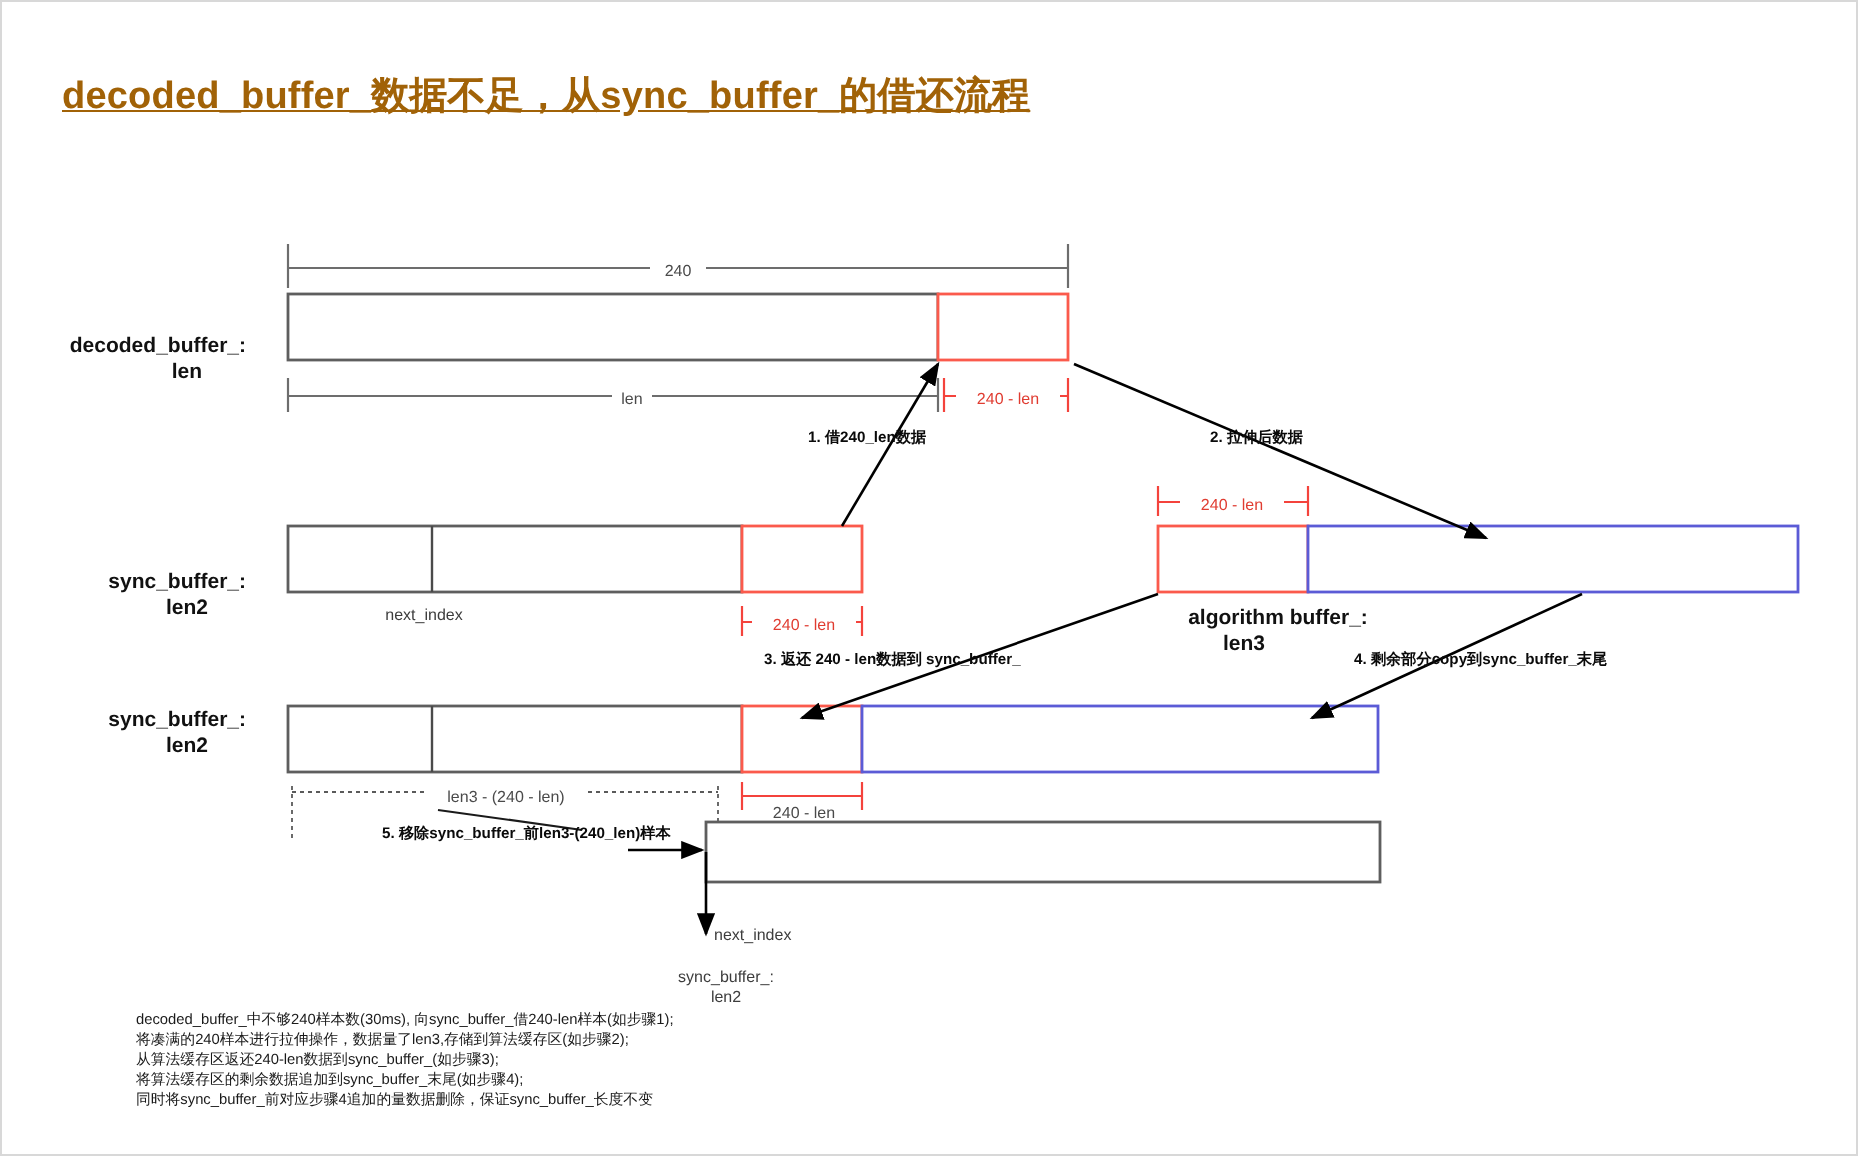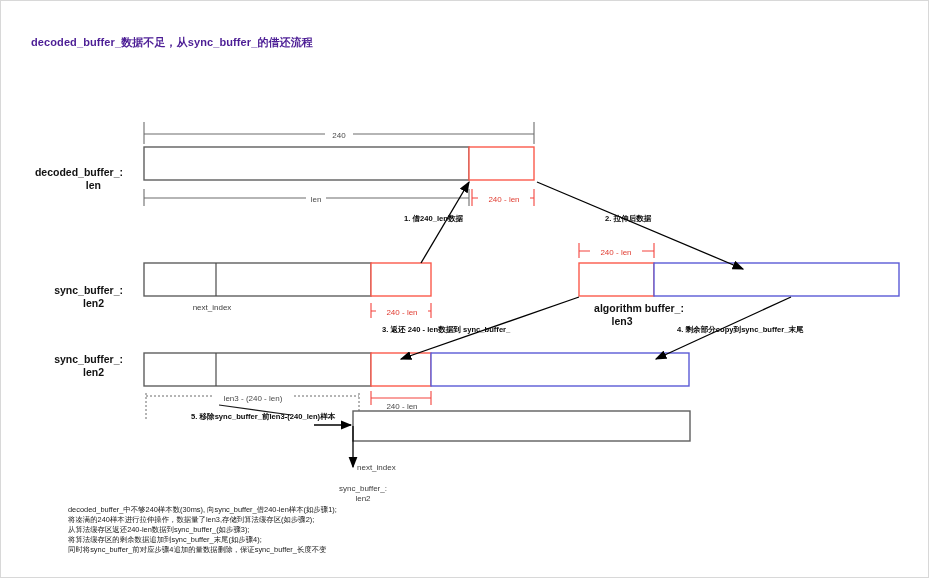--- a/index.html
+++ b/index.html
@@ -16,25 +16,26 @@
     height: 578px;
     background: #ffffff;
     border: 1px solid #d8d8d8;
     box-sizing: border-box;
     overflow: hidden;
   }
   #page-title {
     position: absolute;
     left: 30px;
     top: 34px;
-    font-size: 11px;
+    font-size: 19px;
     font-weight: bold;
-    color: #4c1d95;
+    color: #a16207;
     letter-spacing: 0.1px;
     white-space: nowrap;
+    text-decoration: underline;
   }
   svg#diagram {
     position: absolute;
     left: 0;
     top: 0;
     width: 929px;
     height: 578px;
   }
   .row-label {
     font-family: "Liberation Sans", sans-serif;

